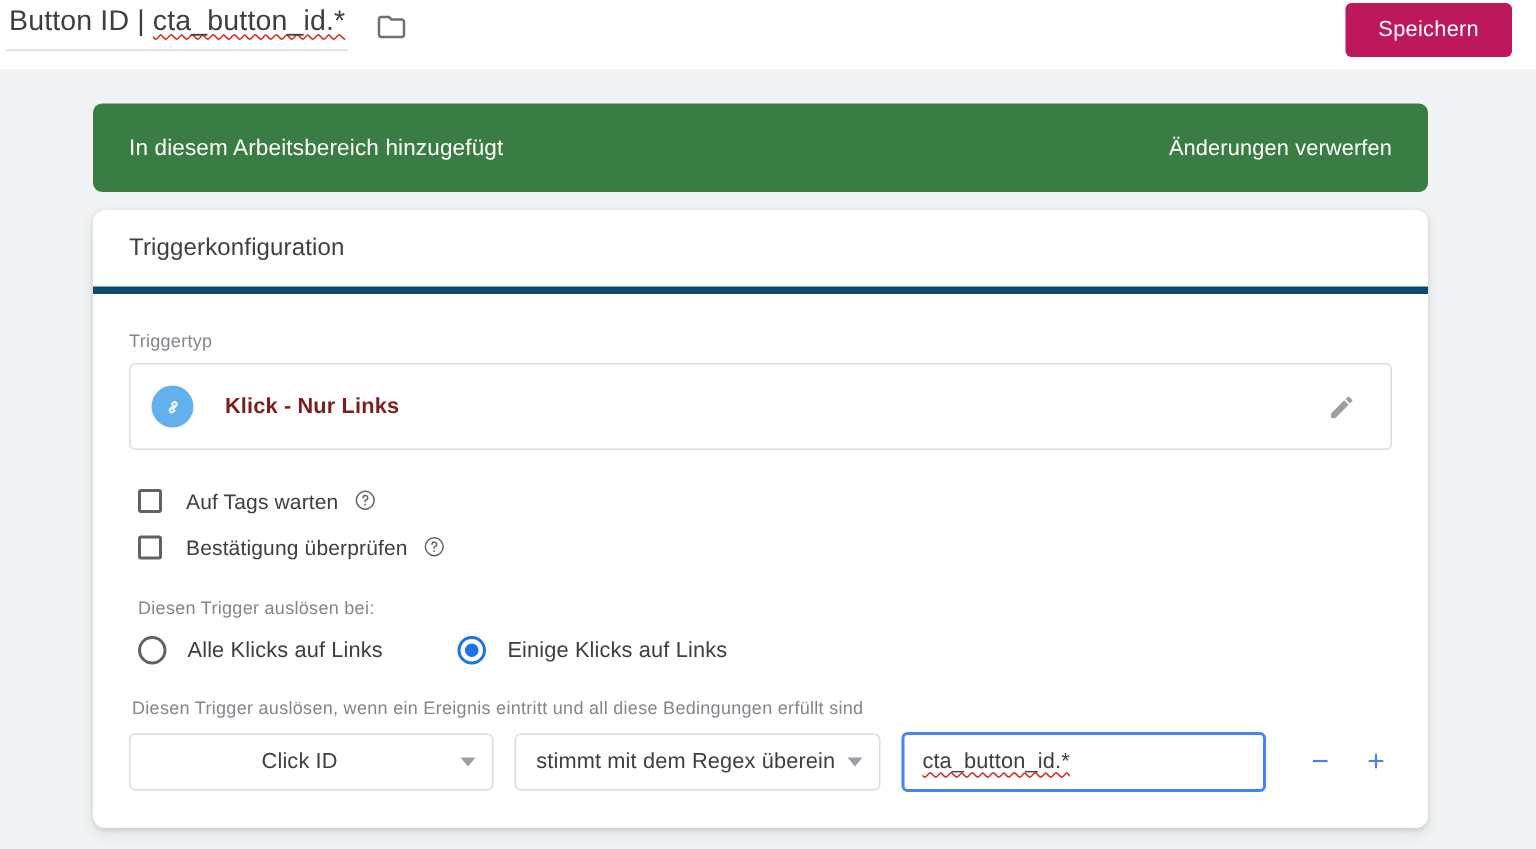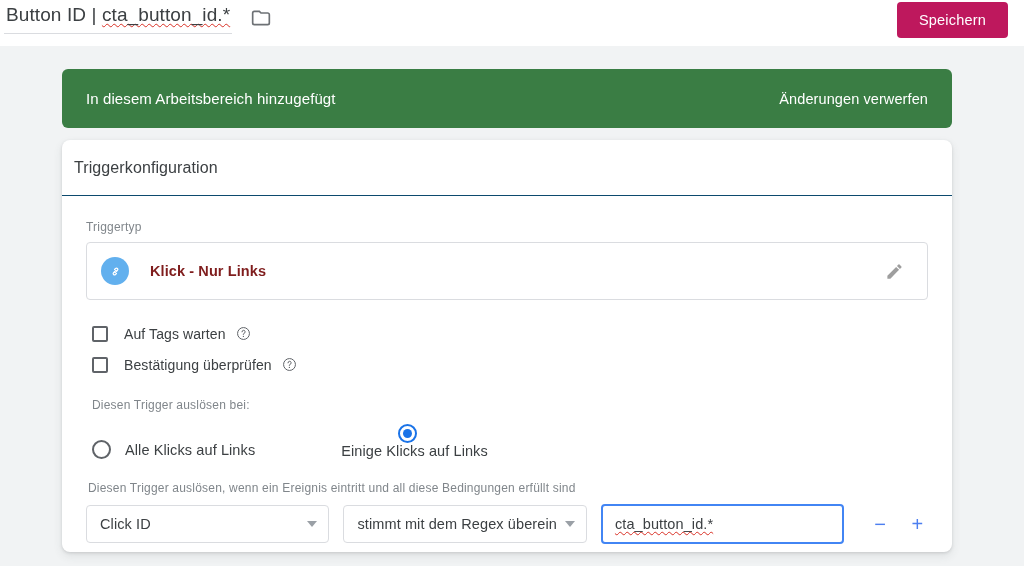--- a/index.html
+++ b/index.html
@@ -80,23 +80,23 @@
   
   .card {
     position: absolute; left: 62px; top: 140px;
     width: 890px; height: 412px;
     background: #ffffff;
     border-radius: 8px;
     box-shadow: 0 1px 3px rgba(60,64,67,.16), 0 4px 10px rgba(60,64,67,.10);
   }
   .card-header {
     height: 56px;
-    border-bottom: 1px solid #0c4a6e;
-    display: flex; align-items: center;
-    padding-left: 12px;
+    border-bottom: 5px solid #0c4a6e;
+    display: flex; align-items: center;
+    padding-left: 24px;
   }
   .card-header-title {
     font-size: 16px; color: #3c4043; letter-spacing: .1px;
   }
   .card-body { padding: 24px 24px 0 24px; }
 
   .field-label {
     font-size: 12px; color: #80868b;
     letter-spacing: .2px;
     margin-bottom: 8px;
@@ -159,21 +159,21 @@
   
   .radio-section { margin-top: 18px; padding-left: 6px; }
   .radio-row {
     display: flex; align-items: flex-end;
     margin-top: 12px;
   }
   .radio-item {
     display: flex; align-items: center;
     cursor: pointer;
   }
-  .radio-item.second { margin-left: 72px; flex-direction: column; }
+  .radio-item.second { margin-left: 50px; }
   .radio-outer {
     width: 19px; height: 19px; border-radius: 50%;
     border: 2px solid #5f6368;
     background: #fff;
     flex: 0 0 auto;
     display: flex; align-items: center; justify-content: center;
   }
   .radio-outer.sel { border-color: #1a73e8; }
   .radio-dot {
     width: 9px; height: 9px; border-radius: 50%;
@@ -200,21 +200,21 @@
     height: 38px;
     border: 1px solid #dadce0;
     border-radius: 4px;
     display: flex; align-items: center;
     padding: 0 11px 0 13px;
     font-size: 14.5px; color: #3c4043;
     background: #fff;
     cursor: pointer;
     letter-spacing: .1px;
   }
-  .select-1 { width: 251px; }
+  .select-1 { width: 251px; text-align: center; }
   .select-2 { width: 251px; margin-left: 14px; }
   .select-text { flex: 1 1 auto; white-space: nowrap; overflow: hidden; }
   .caret {
     width: 0; height: 0;
     border-left: 5px solid transparent;
     border-right: 5px solid transparent;
     border-top: 6px solid #9aa0a6;
     flex: 0 0 auto;
     margin-left: 8px;
   }

